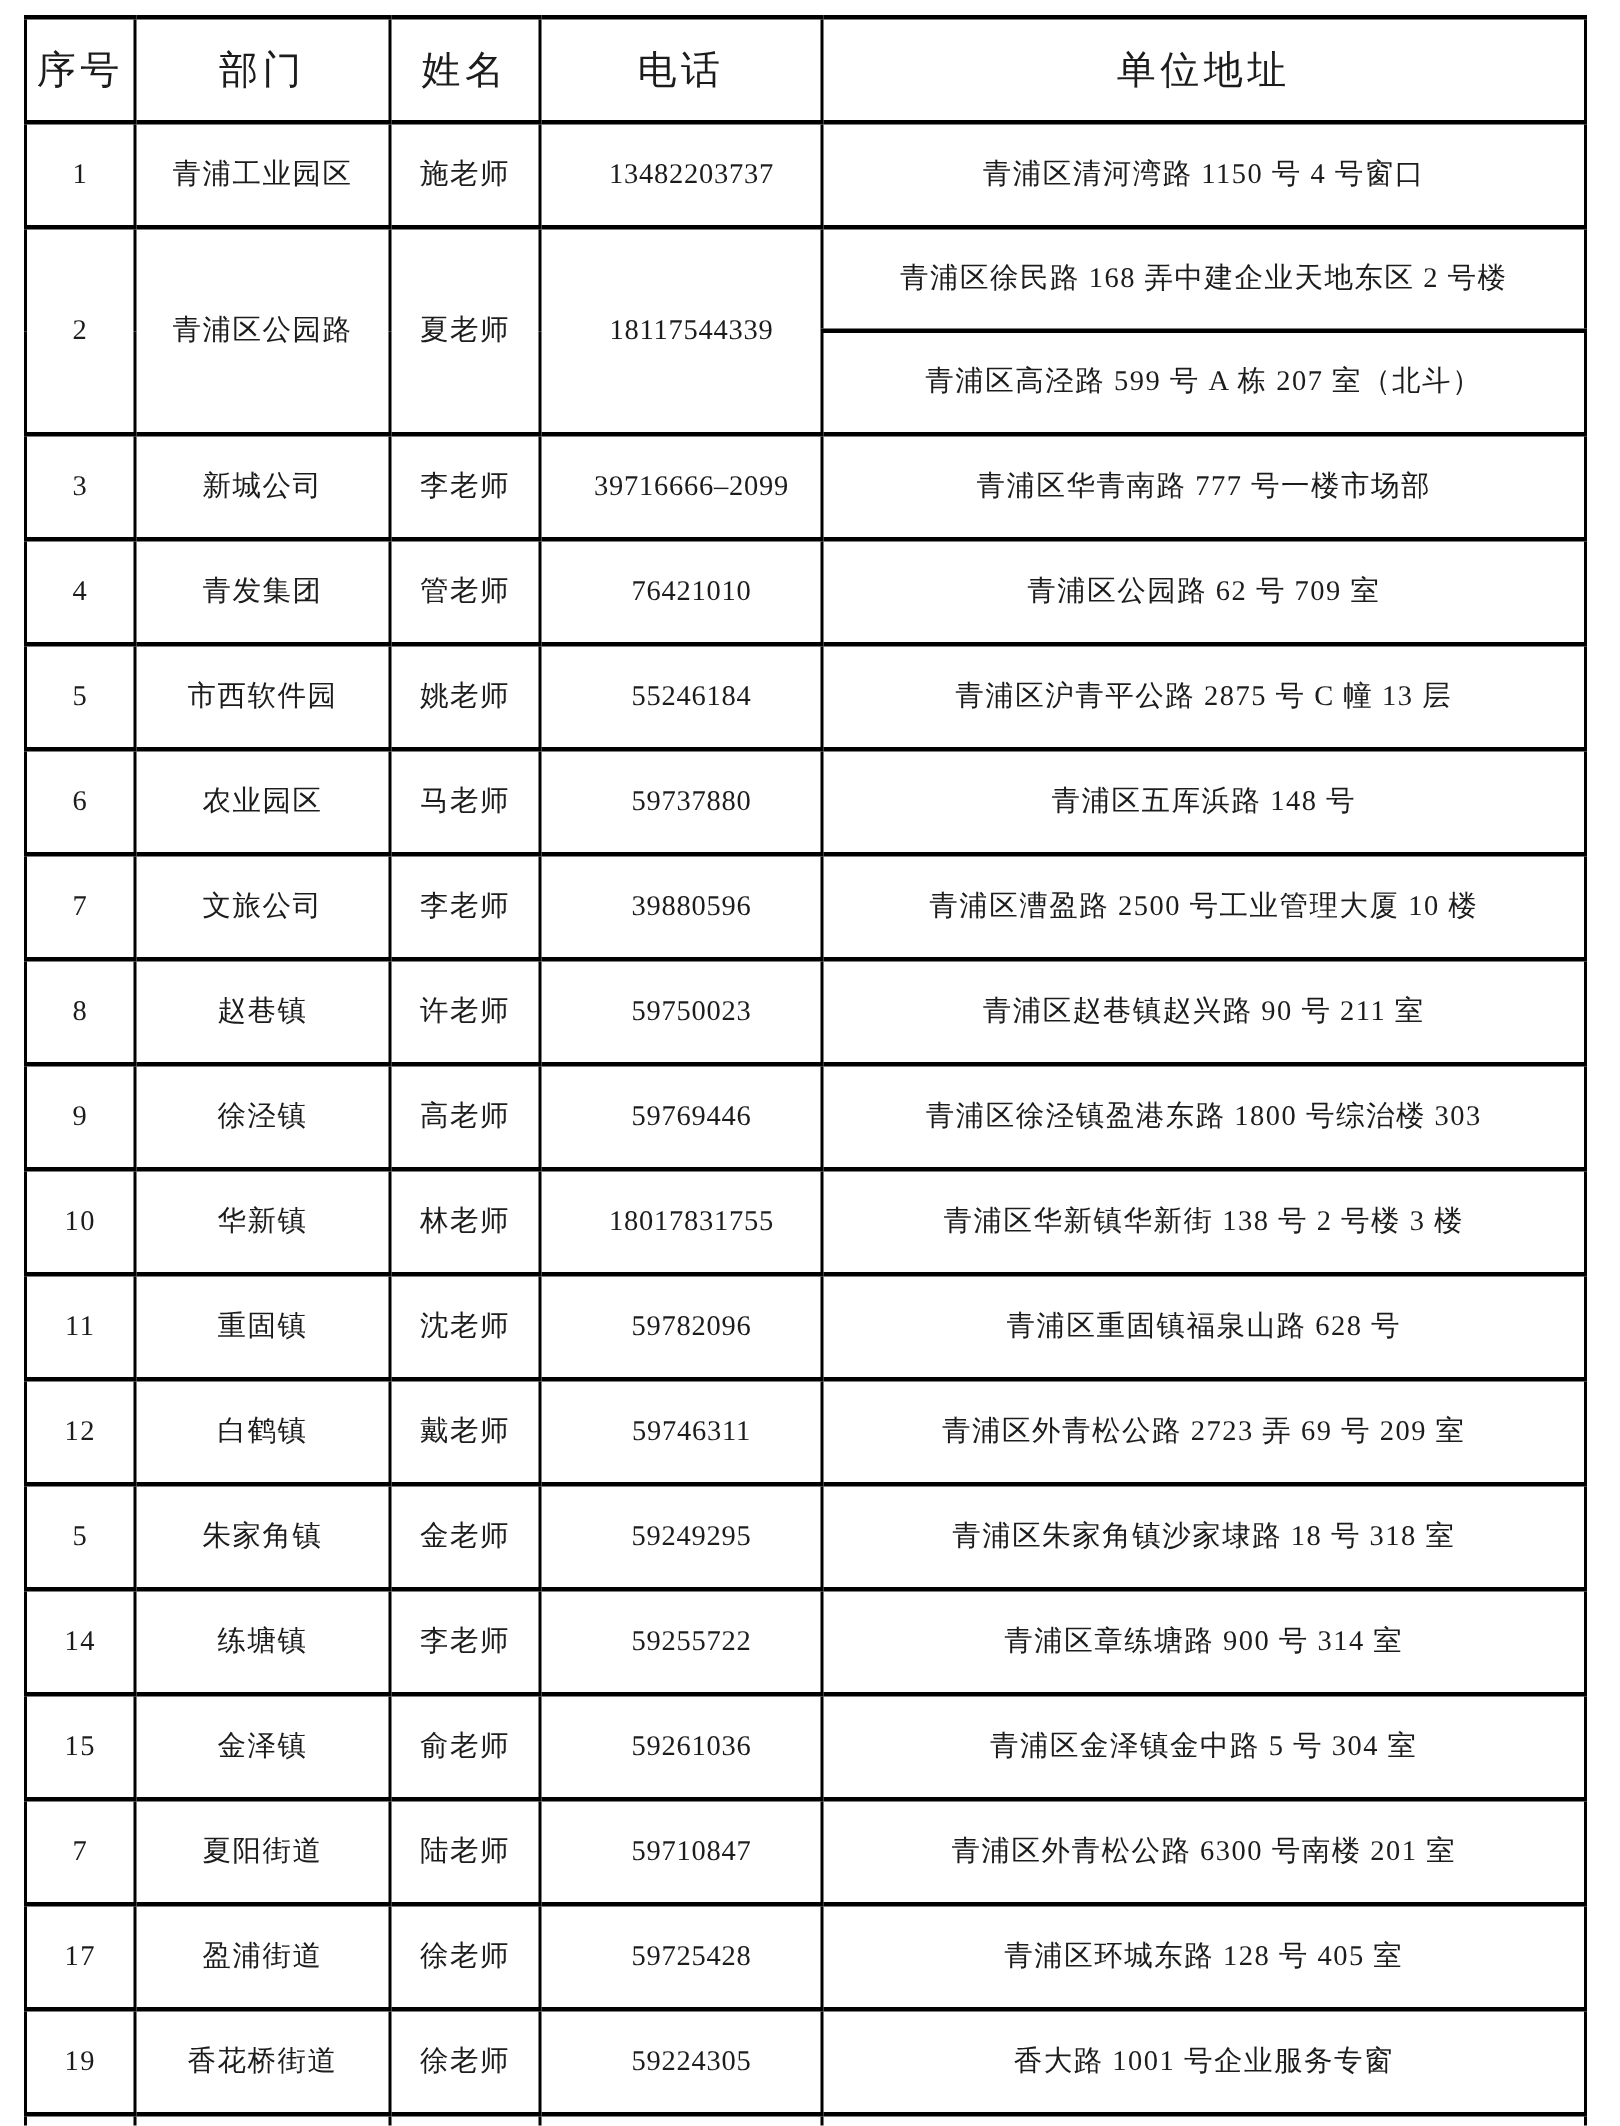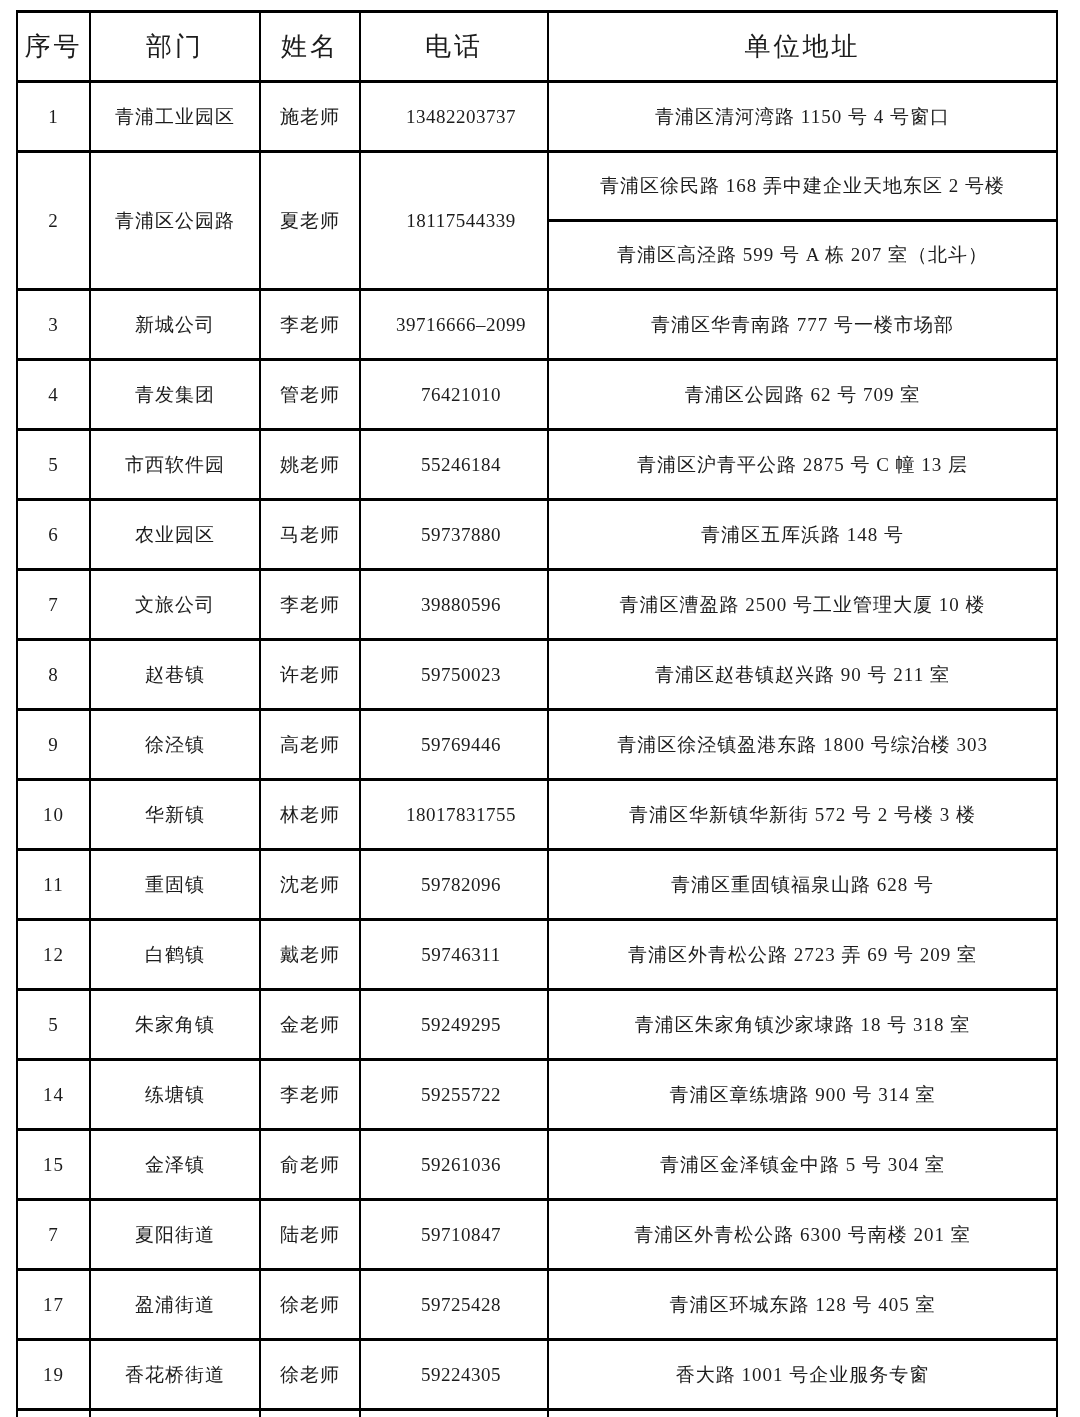--- a/index.html
+++ b/index.html
@@ -154,21 +154,21 @@
       <td>高老师</td>
       <td class="phone-cell">59769446</td>
       <td>青浦区徐泾镇盈港东路 1800 号综治楼 303</td>
     </tr>
 
     <tr>
       <td>10</td>
       <td>华新镇</td>
       <td>林老师</td>
       <td class="phone-cell">18017831755</td>
-      <td>青浦区华新镇华新街 572 号 2 号楼 3 楼</td>
+      <td>青浦区华新镇华新街 138 号 2 号楼 3 楼</td>
     </tr>
 
     <tr>
       <td>11</td>
       <td>重固镇</td>
       <td>沈老师</td>
       <td class="phone-cell">59782096</td>
       <td>青浦区重固镇福泉山路 628 号</td>
     </tr>
 

